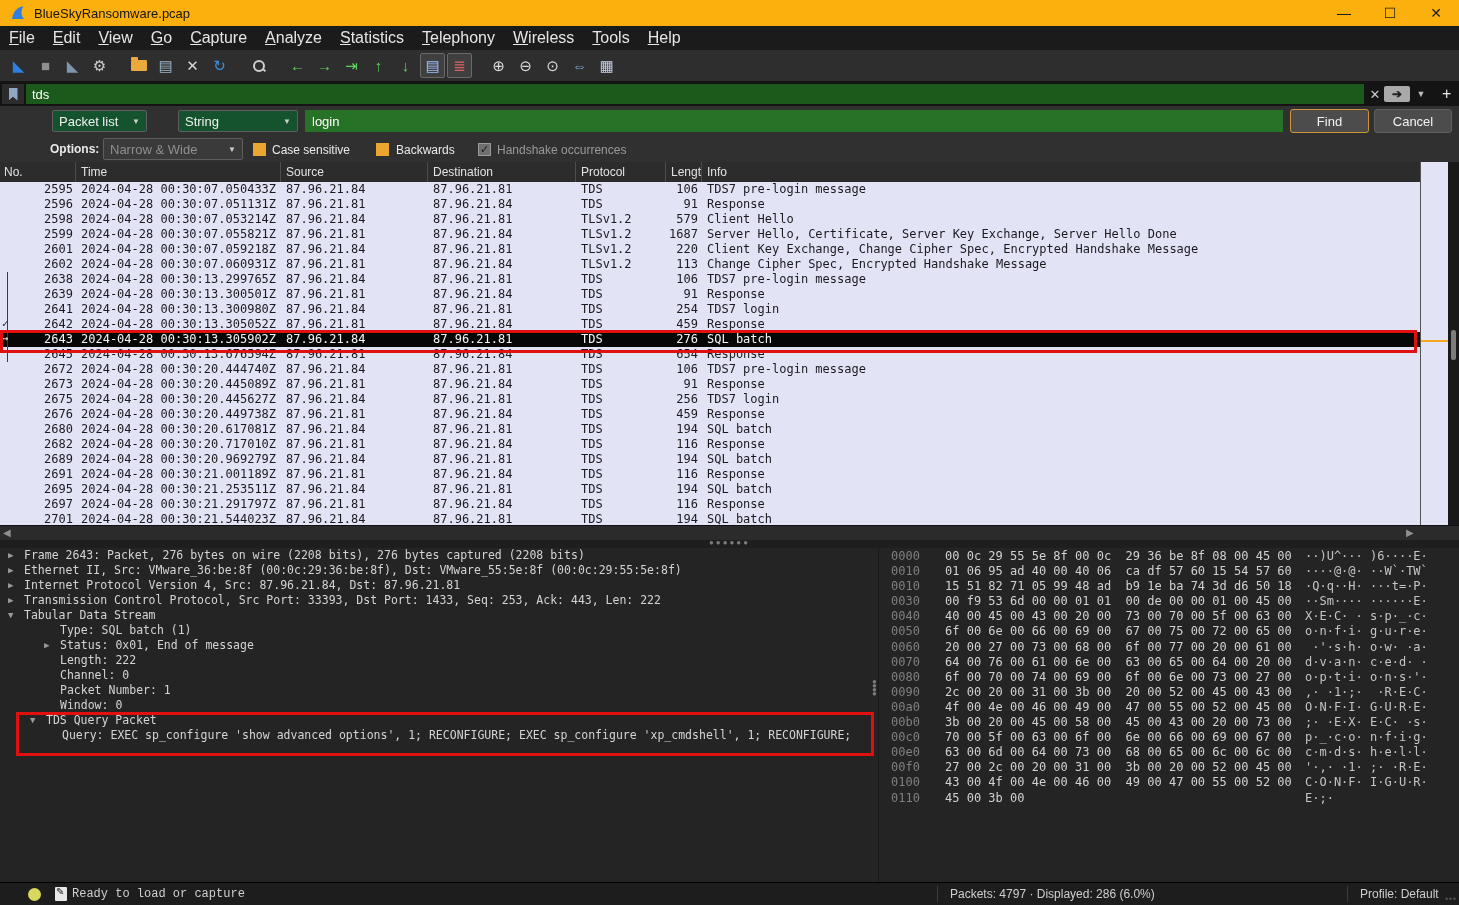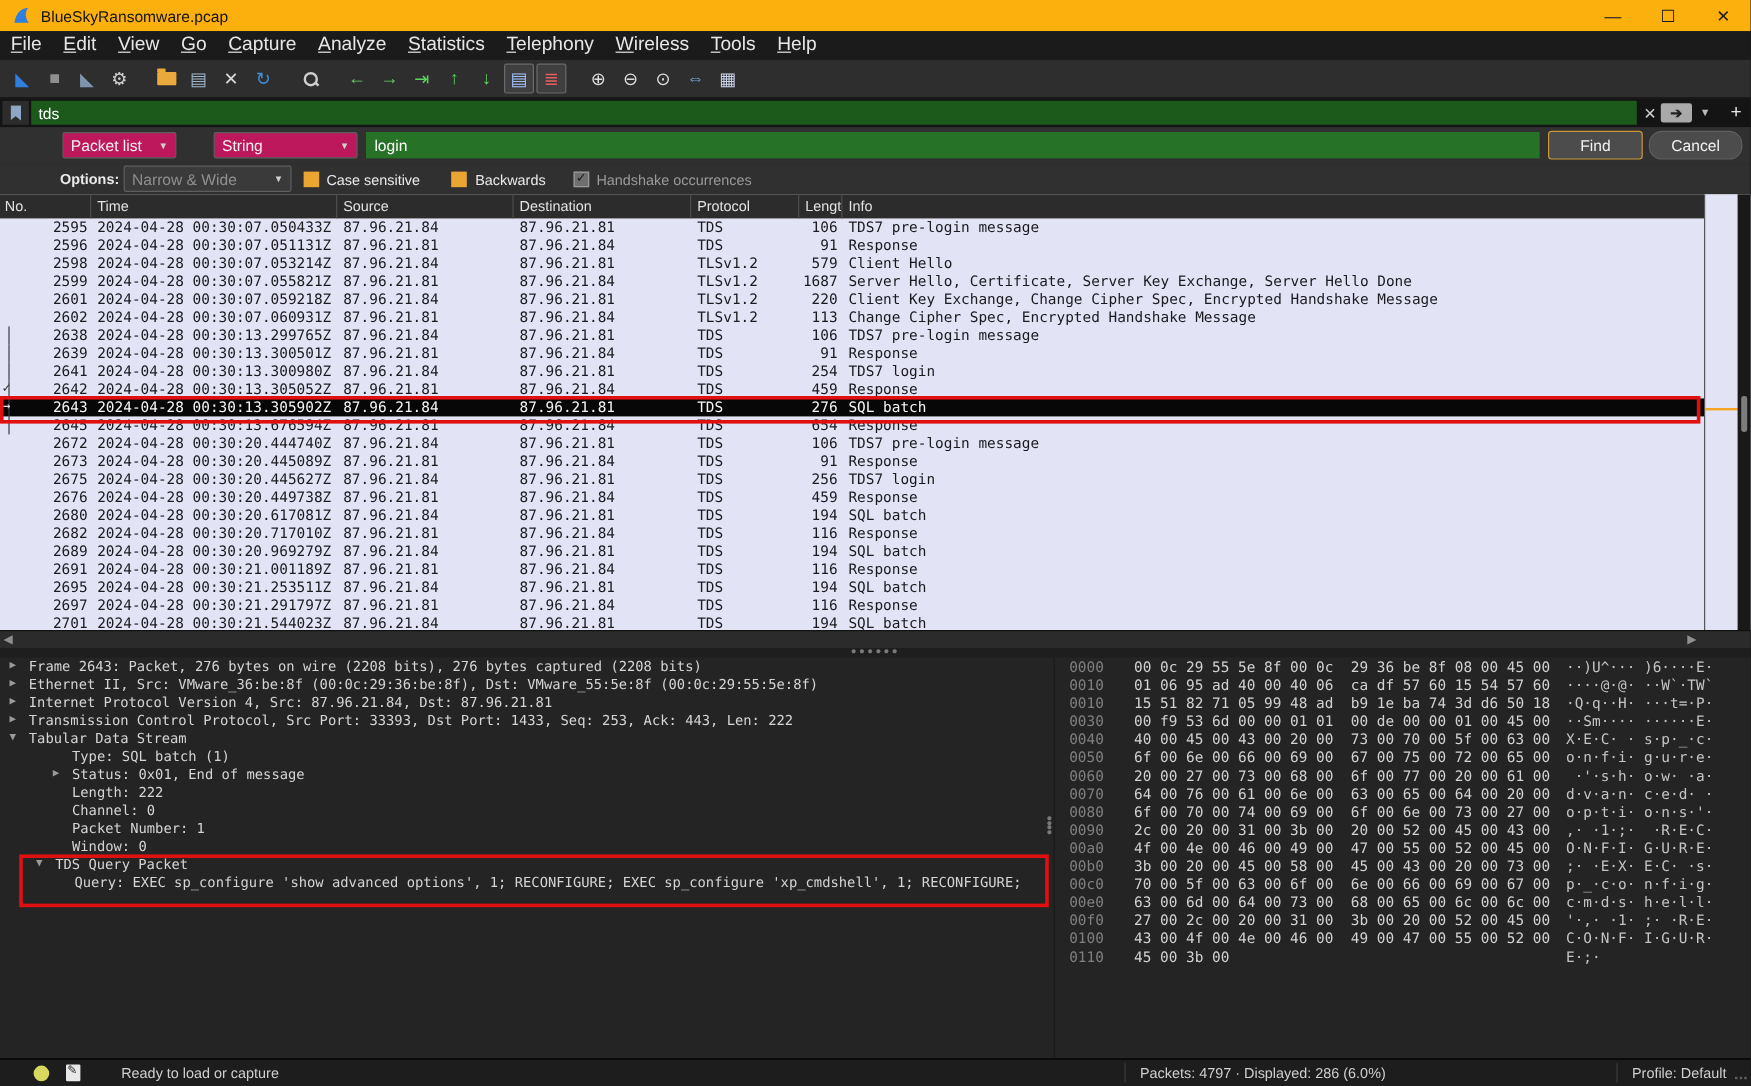--- a/index.html
+++ b/index.html
@@ -39,31 +39,31 @@
   #bookmarkbtn { width:22px; height:20px; margin-left:2px; background:#2c2c2c; display:flex; align-items:center; justify-content:center; }
   #bookmarkbtn .bm { width:9px; height:13px; background:#8fa7c4; clip-path:polygon(0 0,100% 0,100% 100%,50% 72%,0 100%); }
   #filterinput { flex:0 0 1338px; height:20px; background:#1b5a1b; color:#ffffff; display:flex; align-items:center;
     padding-left:6px; font-size:13px; margin-left:2px; }
   .filter-rbtn { color:#c9c9c9; font-size:13px; width:18px; height:18px; display:flex; align-items:center; justify-content:center; margin-left:2px; }
   #applybtn { width:26px; height:16px; background:#a9a9a9; border-radius:2px; display:flex; align-items:center; justify-content:center; color:#222; font-weight:bold; font-size:12px; }
   #filtercaret { color:#bbb; font-size:9px; }
   #addfilterbtn { margin-left:12px; color:#e6e6e6; font-size:16px; }
   
   #findbar { position:absolute; left:0; top:106px; width:1459px; height:30px; background:#303030; }
-  .combo { position:absolute; height:22px; background:#be185d; border:1px solid #5e5e5e; border-radius:2px;
+  .combo { position:absolute; height:22px; background:#14532d; border:1px solid #5e5e5e; border-radius:2px;
     color:#f0f0f0; display:flex; align-items:center; padding:0 6px; font-size:13px; }
   .combo .caret { margin-left:auto; font-size:8px; color:#cfcfcf; padding-left:10px; }
   #combo-scope { left:52px; top:4px; width:95px; }
   #combo-type { left:178px; top:4px; width:120px; }
   #findinput { position:absolute; left:305px; top:4px; width:978px; height:22px; background:#267226; color:#fff;
     display:flex; align-items:center; padding-left:7px; font-size:13px; }
   .pushbtn { position:absolute; top:3px; height:24px; background:#4c4c4c; border:1px solid #5e5e5e; border-radius:3px;
     color:#f2f2f2; font-size:13px; display:flex; align-items:center; justify-content:center; }
   #findbtn { left:1290px; width:79px; border-color:#c9973a; }
-  #cancelbtn { left:1374px; width:78px;border-radius:11px; }
+  #cancelbtn { left:1374px; width:78px; }
   
   #optionsbar { position:absolute; left:0; top:136px; width:1459px; height:26px; background:#303030; color:#eaeaea; }
   #optionslabel { position:absolute; left:50px; top:6px; font-weight:bold; }
   #combo-charset { left:103px; top:2px; width:140px; color:#8f8f8f; background:#3a3a3a; }
   .chk { position:absolute; top:7px; width:13px; height:13px; }
   .chk.amber { background:#eaa631; }
   .chk.checked { background:#6f6f6f; border:1px solid #9a9a9a; color:#1a1a1a; font-size:11px; line-height:11px; text-align:center; }
   #chk-case { left:253px; } #lbl-case { position:absolute; left:272px; top:7px; }
   #chk-back { left:376px; } #lbl-back { position:absolute; left:396px; top:7px; }
   #chk-multi { left:478px; } #lbl-multi { position:absolute; left:497px; top:7px; color:#9a9a9a; }
@@ -110,21 +110,21 @@
   .hrow { height:15.1px; display:flex; white-space:pre; font-family:"DejaVu Sans Mono","Liberation Mono",monospace; font-size:12px; }
   .hrow .off { width:44px; margin-left:12px; color:#808080; }
   .hrow .bytes { width:360px; margin-left:10px; color:#d2d2d2; }
   .hrow .asc { color:#c4c4c4; }
   
   #statusbar { position:absolute; left:0; top:882px; width:1459px; height:23px; background:#1d1d1d; border-top:1px solid #000;
     color:#cfcfcf; display:flex; align-items:center; }
   #expertdot { width:13px; height:13px; border-radius:50%; background:#d8d85e; margin-left:28px; }
   #commenticon { width:12px; height:14px; background:#e8e8e8; margin-left:14px; position:relative; border-radius:1px; }
   #commenticon:after { content:"\270E"; position:absolute; left:1px; top:-1px; font-size:10px; color:#222; }
-  #statusmsg { margin-left:34px; }
+  #statusmsg { margin-left:5px;font-family:Liberation Mono, monospace; }
   #statcenter { position:absolute; left:937px; border-left:1px solid #3c3c3c; padding-left:12px; height:16px; line-height:16px; }
   #statprofile { position:absolute; left:1347px; border-left:1px solid #3c3c3c; padding-left:12px; height:16px; line-height:16px; }
   #grip { position:absolute; right:2px; bottom:2px; color:#5f5f5f; font-size:8px; letter-spacing:1px; }
   
   .annot { position:absolute; border:3px solid #e01010; pointer-events:none; }
   #annot-row { left:0px; top:330px; width:1417px; height:23px; }
   #annot-query { left:16px; top:712px; width:858px; height:44px; }
 </style>
 </head>
 <body>

